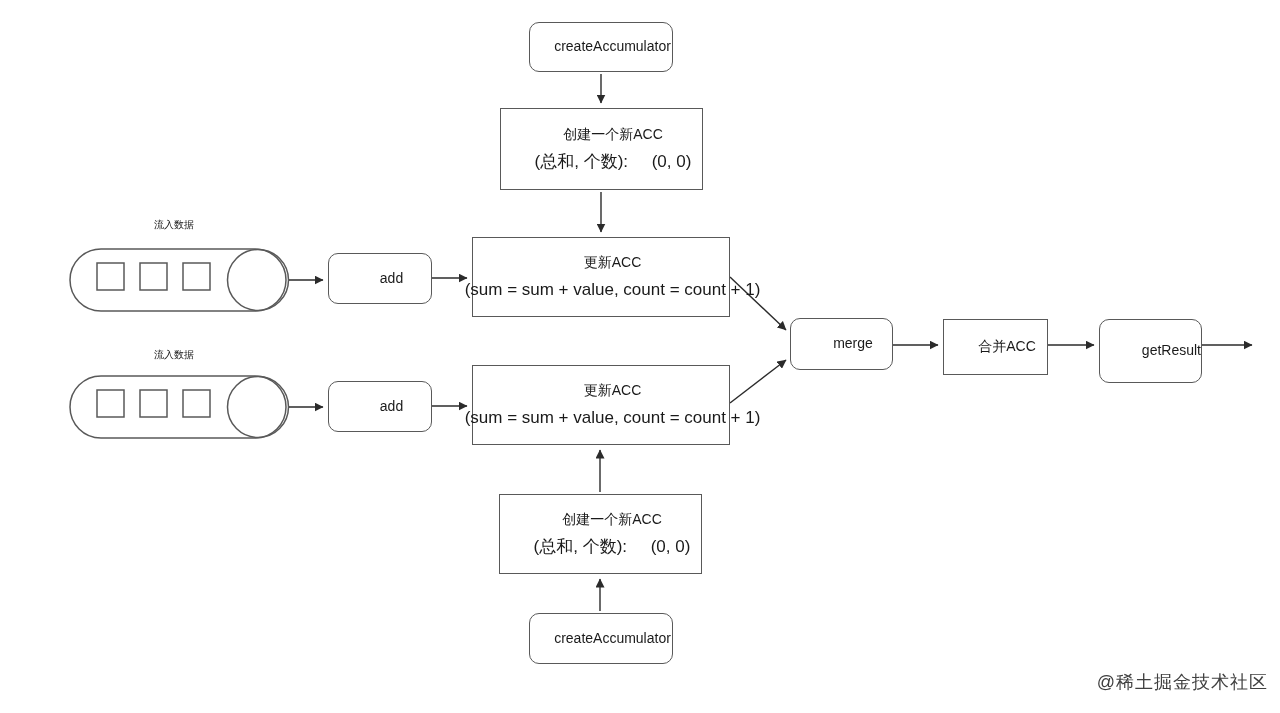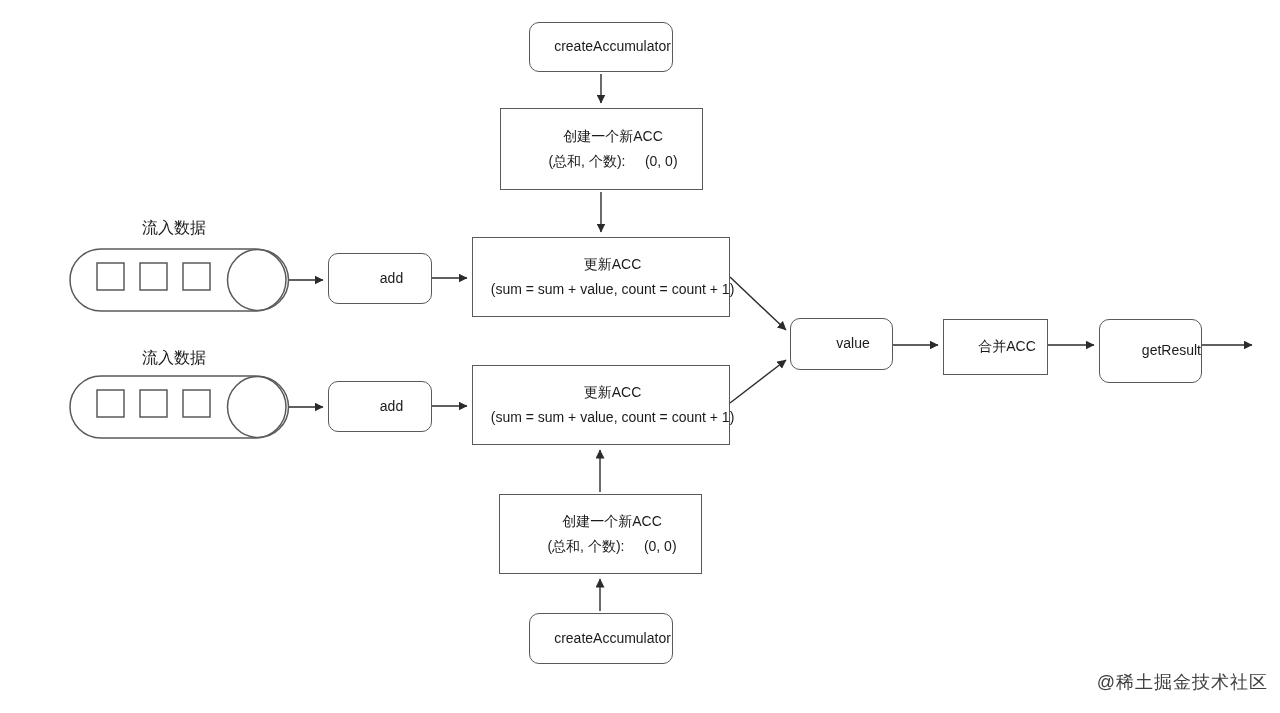--- a/index.html
+++ b/index.html
@@ -30,27 +30,27 @@
     align-items: center;
     justify-content: center;
     font-size: 14px;
     color: #1a1a1a;
     text-align: center;
     line-height: 1.25;
     padding-left: 23px;
   }
   .node.rounded { border-radius: 10px; }
   .node .sub {
-    font-size: 14px;
+    font-size: 17px;
     white-space: pre;
     margin-top: 8px;
   }
   .float-label {
     position: absolute;
-    font-size: 16px;
+    font-size: 10px;
     color: #1a1a1a;
     text-align: center;
   }
   .watermark {
     position: absolute;
     right: 12px;
     top: 670px;
     font-size: 18px;
     color: #404040;
     letter-spacing: 1px;
@@ -126,21 +126,21 @@
   <div class="node rounded" style="left:328px; top:381px; width:104px; height:51px;">
     <span>add</span>
   </div>
 
   <div class="node" style="left:472px; top:365px; width:258px; height:80px;">
     <span>更新ACC</span>
     <span class="sub">(sum = sum + value, count = count + 1)</span>
   </div>
 
   <div class="node rounded" style="left:790px; top:318px; width:103px; height:52px;">
-    <span>value</span>
+    <span>merge</span>
   </div>
 
   <div class="node" style="left:943px; top:319px; width:105px; height:56px;">
     <span>合并ACC</span>
   </div>
 
   <div class="node rounded" style="left:1099px; top:319px; width:103px; height:64px;align-items:flex-end;">
     <span>getResult</span>
   </div>
 

